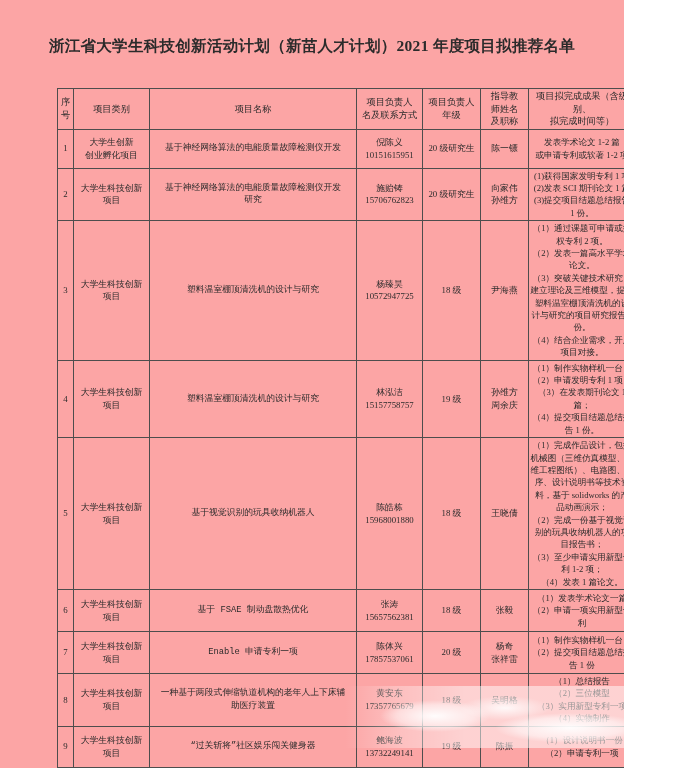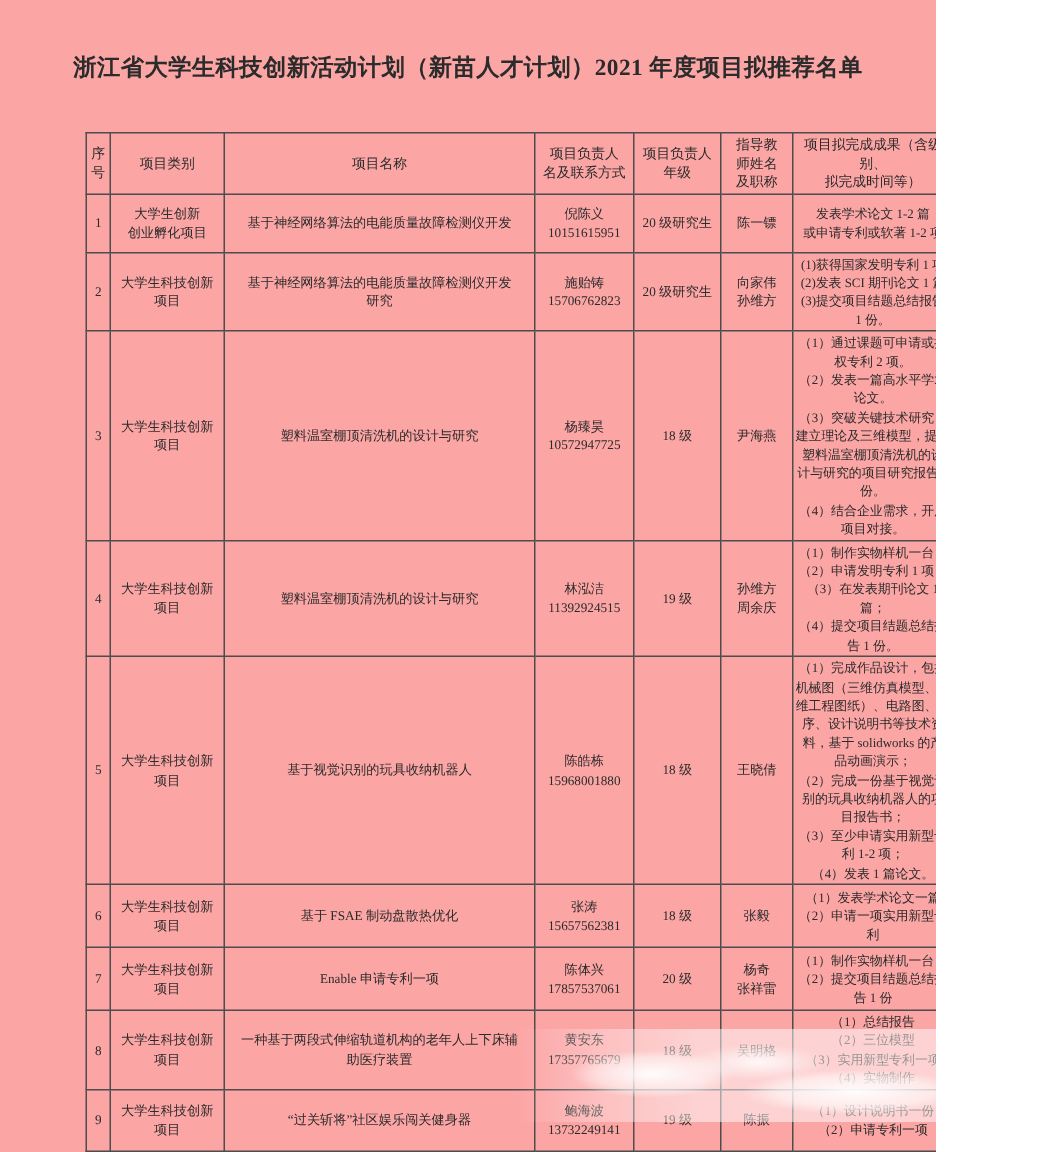--- a/index.html
+++ b/index.html
@@ -16,21 +16,21 @@
     border:1px solid #4d4d4d;
     text-align:center; vertical-align:middle;
     font-weight:normal;
     font-size:8.8px; line-height:12.4px;
     padding:1px 2px;
     white-space:pre-line;
     overflow:hidden;
   }
   th { font-size:9.2px; line-height:12.5px; }
   td.col-outcome { font-size:8.6px; padding:1px 1px; }
-  td.col-name { font-size:8.8px; }
+  td.col-name { font-size:8.8px;font-family:Liberation Mono, monospace; }
   tr { page-break-inside:avoid; }
   .fade-overlay {
     position:absolute; left:345px; top:686px; width:300px; height:62px;
     pointer-events:none;
     background:
       radial-gradient(ellipse 55px 16px at 90px 30px,  rgba(255,255,255,0.95), rgba(255,255,255,0.45) 70%, rgba(255,255,255,0) 100%),
       radial-gradient(ellipse 75px 15px at 225px 42px, rgba(255,255,255,0.95), rgba(255,255,255,0.5) 70%, rgba(255,255,255,0) 100%),
       radial-gradient(ellipse 45px 12px at 160px 22px, rgba(255,255,255,0.85), rgba(255,255,255,0) 100%),
       linear-gradient(to right, rgba(255,255,255,0) 0px, rgba(255,255,255,0.3) 55px, rgba(255,255,255,0.5) 120px, rgba(255,255,255,0.5) 100%);
   }
@@ -121,21 +121,21 @@
 份。
 （4）结合企业需求，开展
 项目对接。</td>
           </tr>
           <tr style="height: 63px;">
             <td class="col-no">4</td>
             <td class="col-category">大学生科技创新
 项目</td>
             <td class="col-name">塑料温室棚顶清洗机的设计与研究</td>
             <td class="col-leader">林泓洁
-11392924515</td>
+15157758757</td>
             <td class="col-grade">19 级</td>
             <td class="col-teacher">孙维方
 周余庆</td>
             <td class="col-outcome">（1）制作实物样机一台；
 （2）申请发明专利 1 项；
 （3）在发表期刊论文 1 篇；
 （4）提交项目结题总结报
 告 1 份。</td>
           </tr>
           <tr style="height: 152px;">

